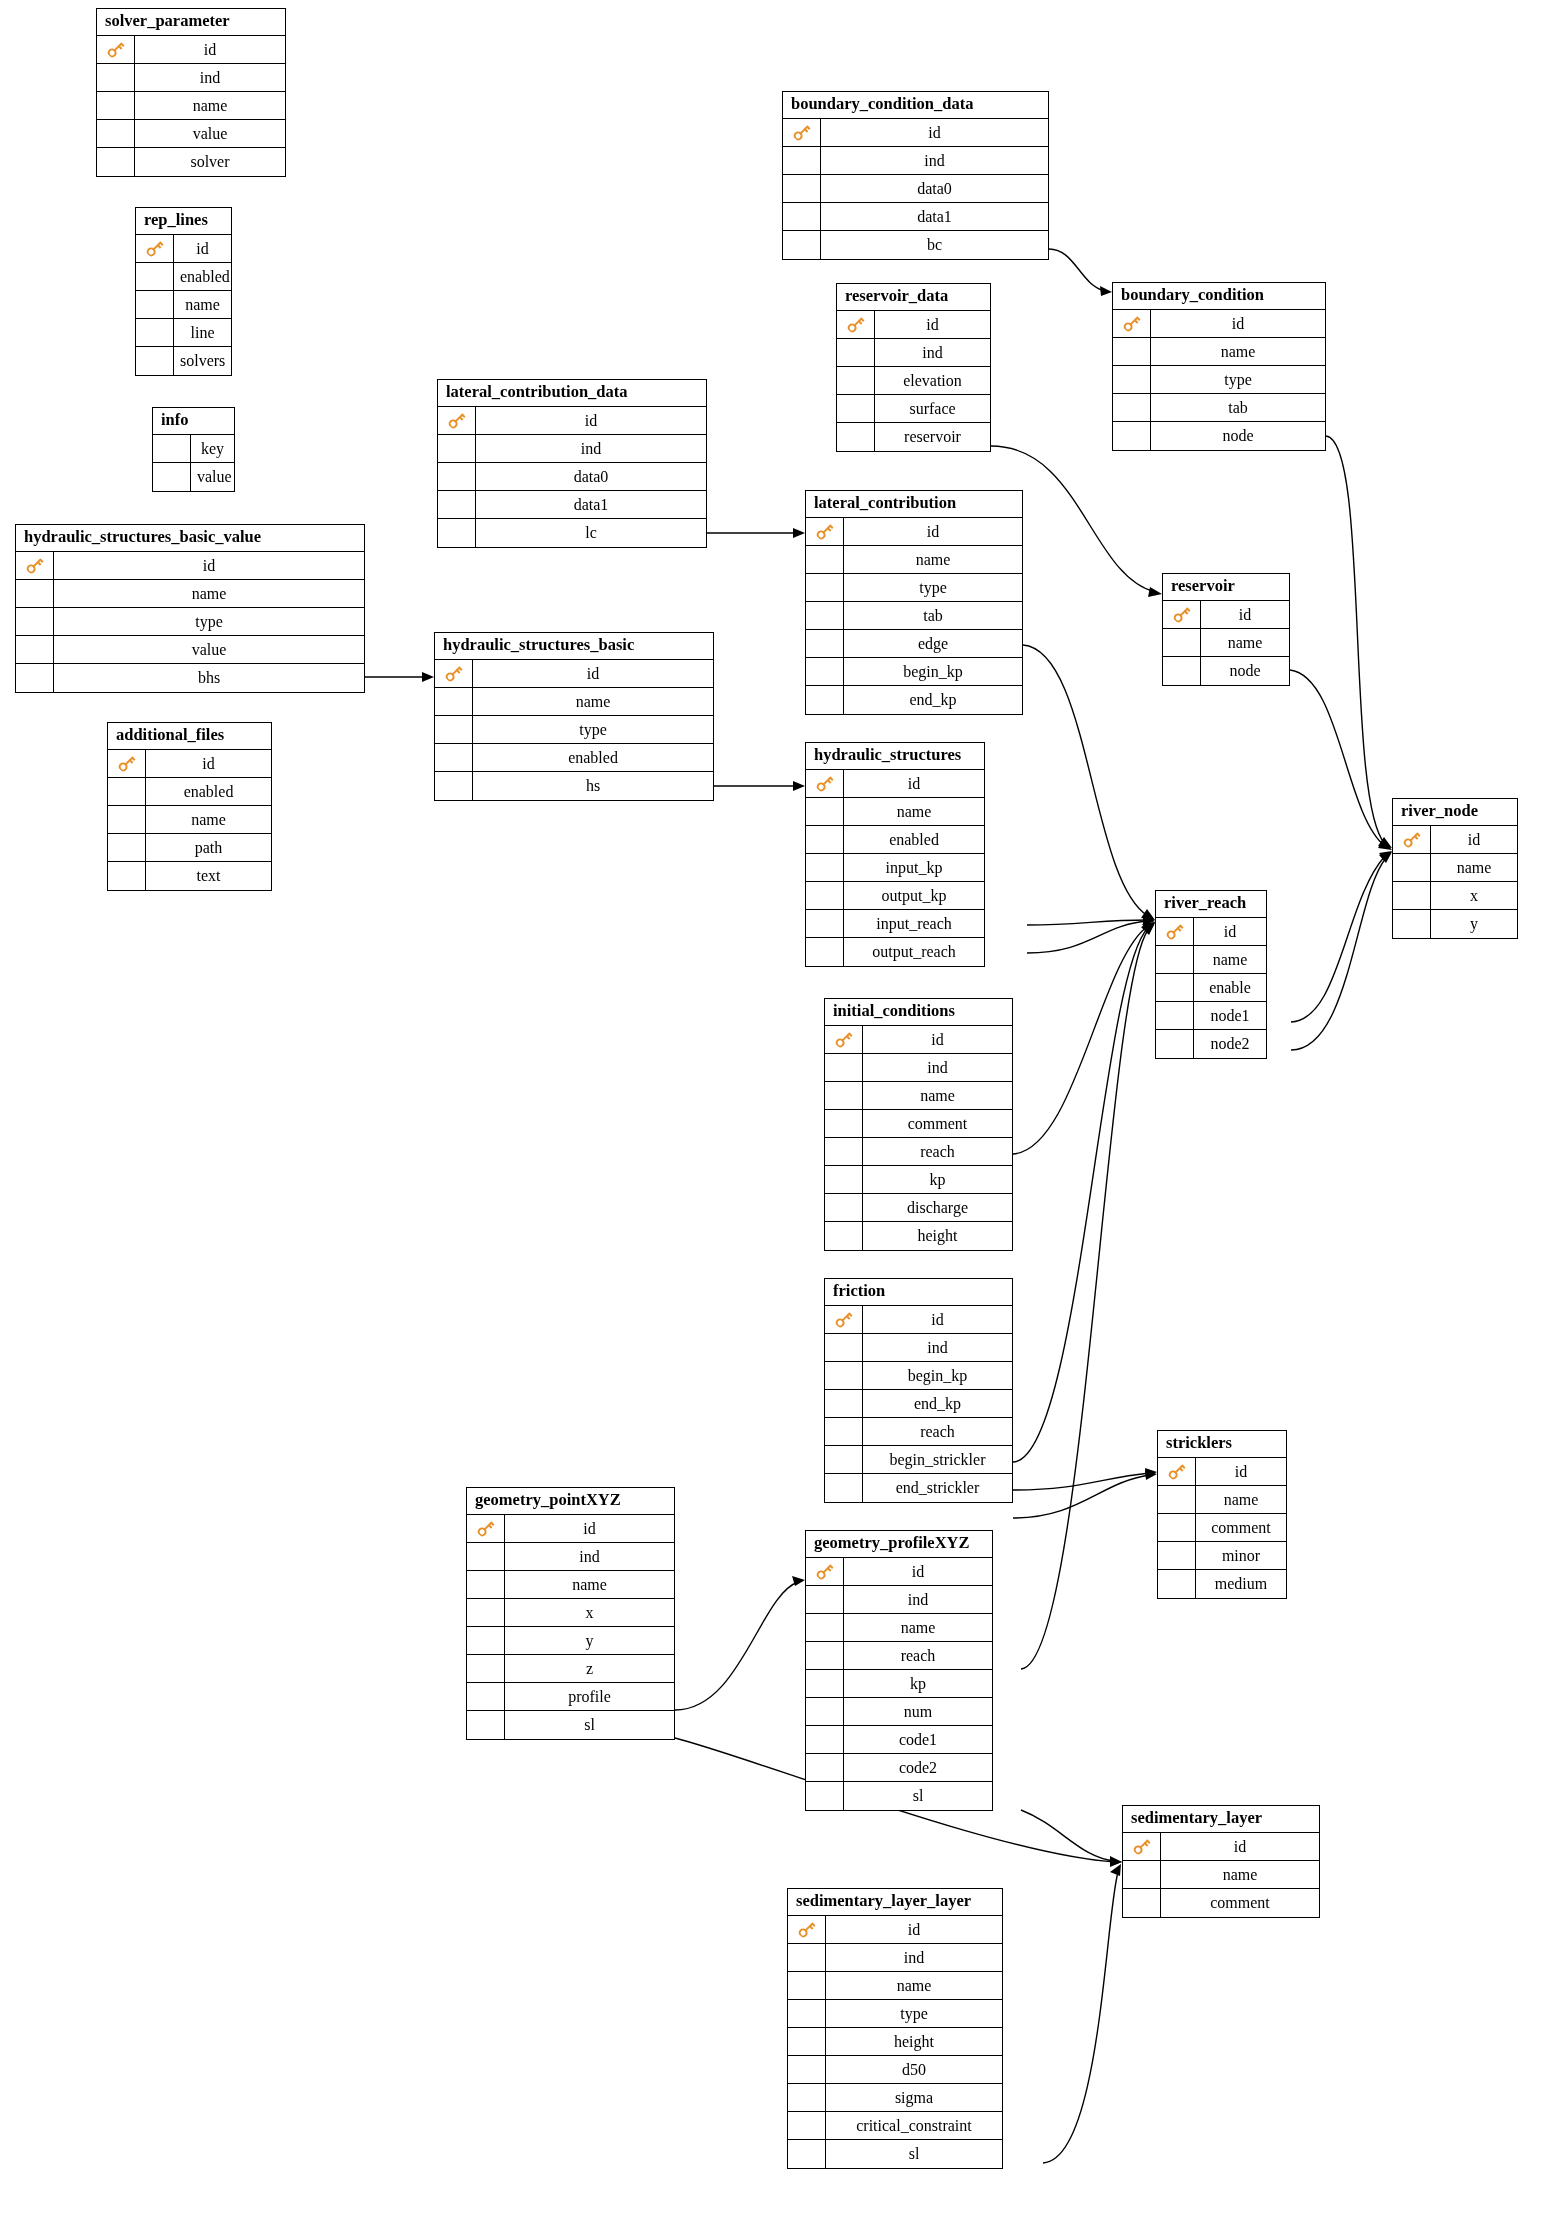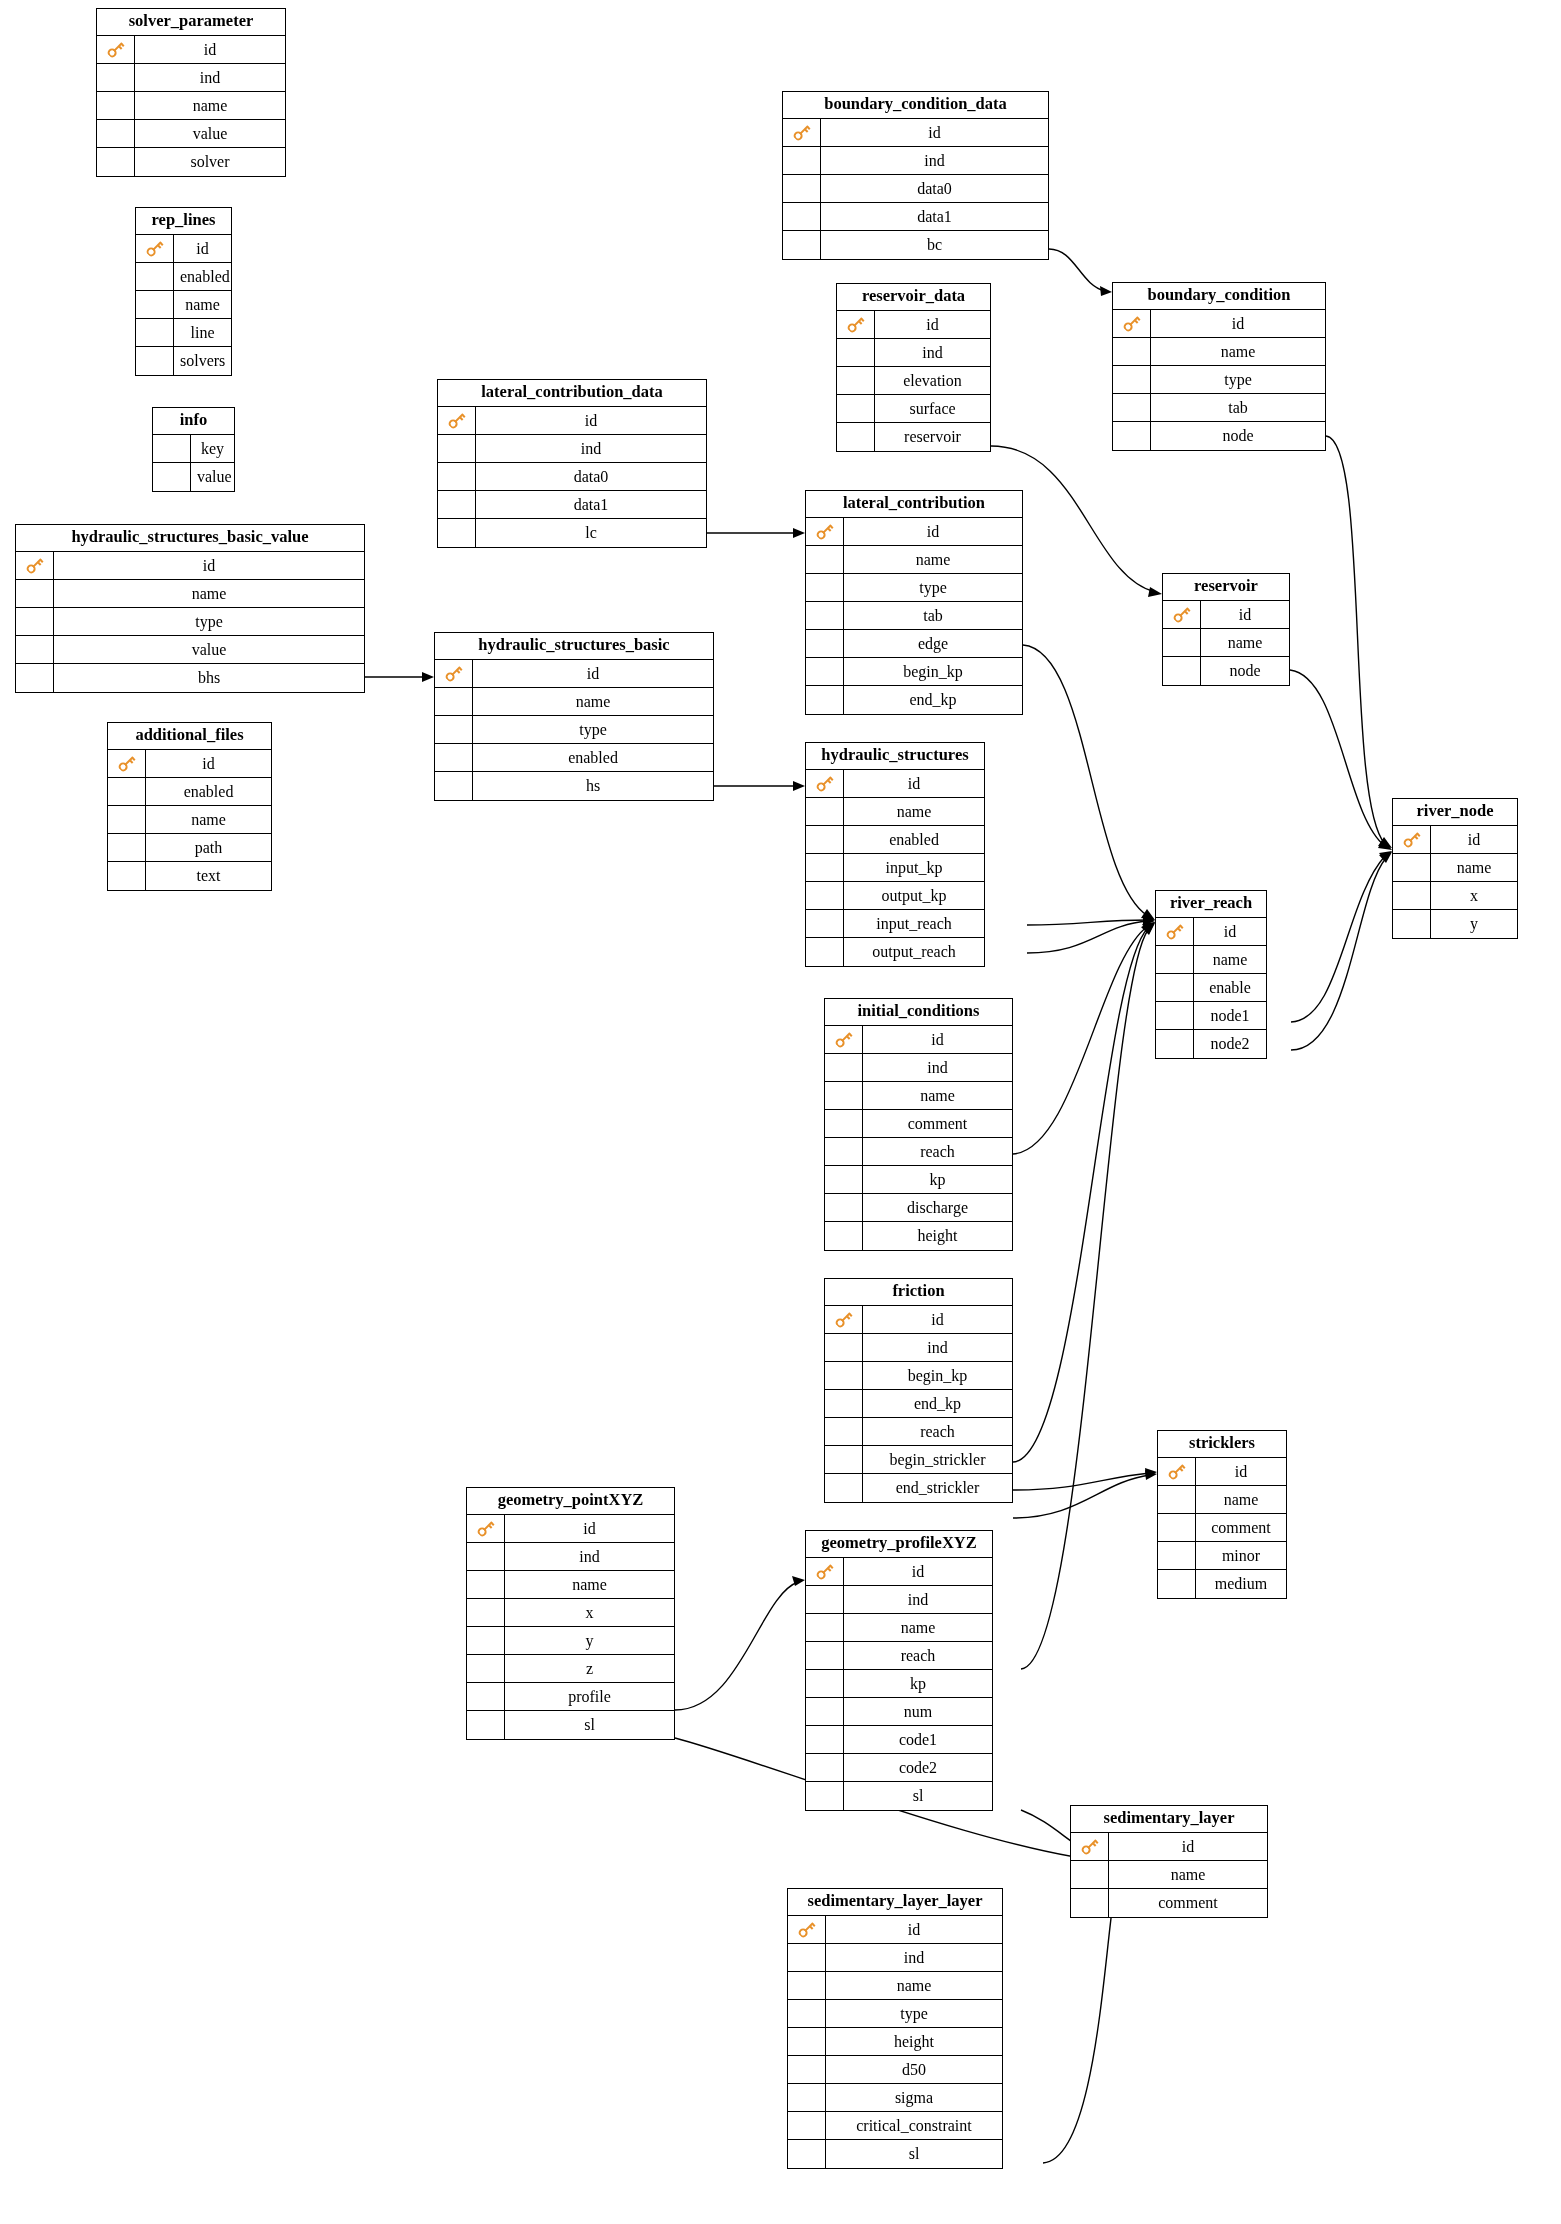--- a/index.html
+++ b/index.html
@@ -17,21 +17,20 @@
   }
   .entity {
     position: absolute;
     border: 1px solid #000000;
     background: #ffffff;
     box-sizing: border-box;
   }
   .entity-title {
     font-weight: bold;
     font-size: 16.5px;
-    text-align: center;
     padding: 3px 8px 4px 8px;
     border-bottom: 1px solid #000000;
     white-space: nowrap;
     line-height: 1.15;
   }
   .attr-row {
     display: flex;
     border-bottom: 1px solid #000000;
     height: 28px;
     box-sizing: border-box;
@@ -775,21 +774,21 @@
       </div>
       <div class="attr-row">
         <div class="attr-key"></div>
         <div class="attr-name">code2</div>
       </div>
       <div class="attr-row">
         <div class="attr-key"></div>
         <div class="attr-name">sl</div>
       </div>
     </div>
-    <div class="entity" style="left: 1070px; top: 1805px; width: 198px;">
+    <div class="entity" style="left: 1122px; top: 1805px; width: 198px;">
       <div class="entity-title">sedimentary_layer</div>
       <div class="attr-row">
         <div class="attr-key">
           <svg class="key-icon" viewBox="0 0 38 22">
             <circle cx="8" cy="11" r="7" fill="none" stroke="#e8912a" stroke-width="4"></circle>
             <rect x="13" y="9" width="23" height="4" fill="#e8912a"></rect>
             <rect x="25" y="12" width="4" height="7" fill="#e8912a"></rect>
             <rect x="32" y="12" width="4" height="6" fill="#e8912a"></rect>
           </svg>
         </div>

